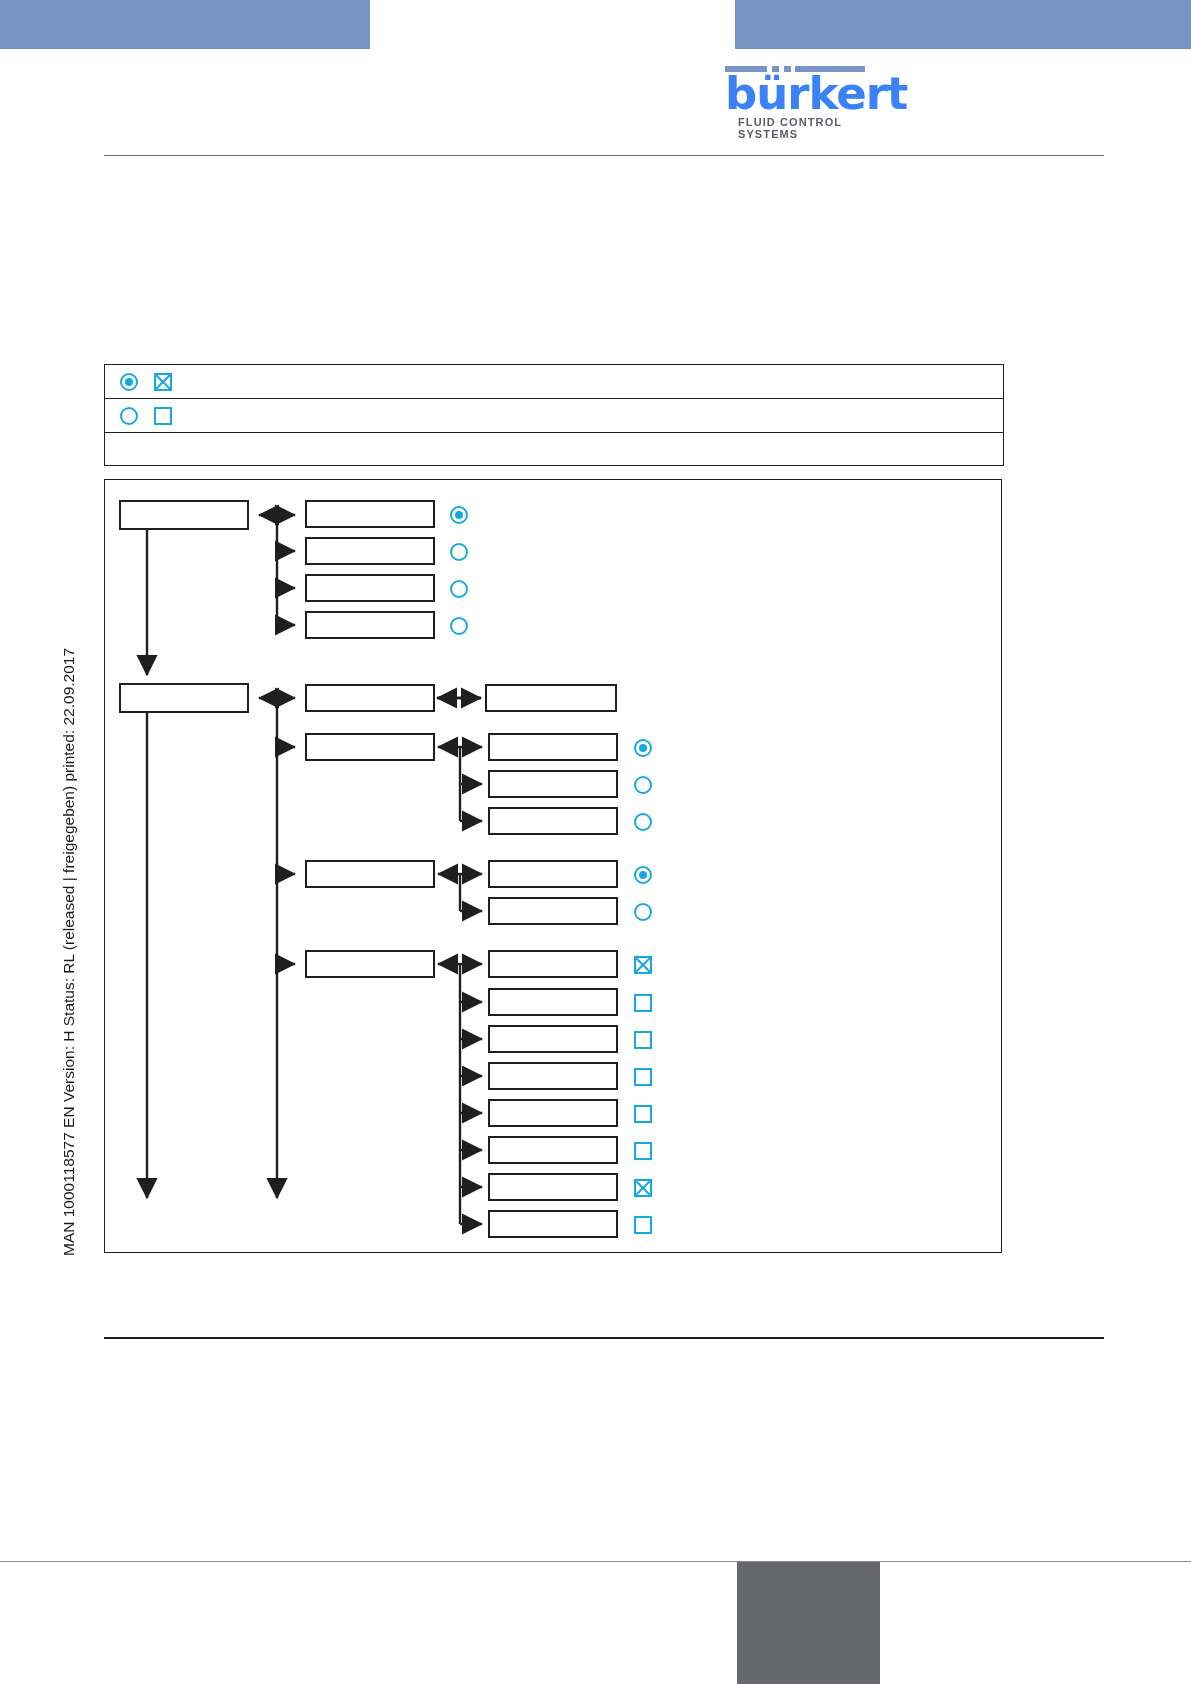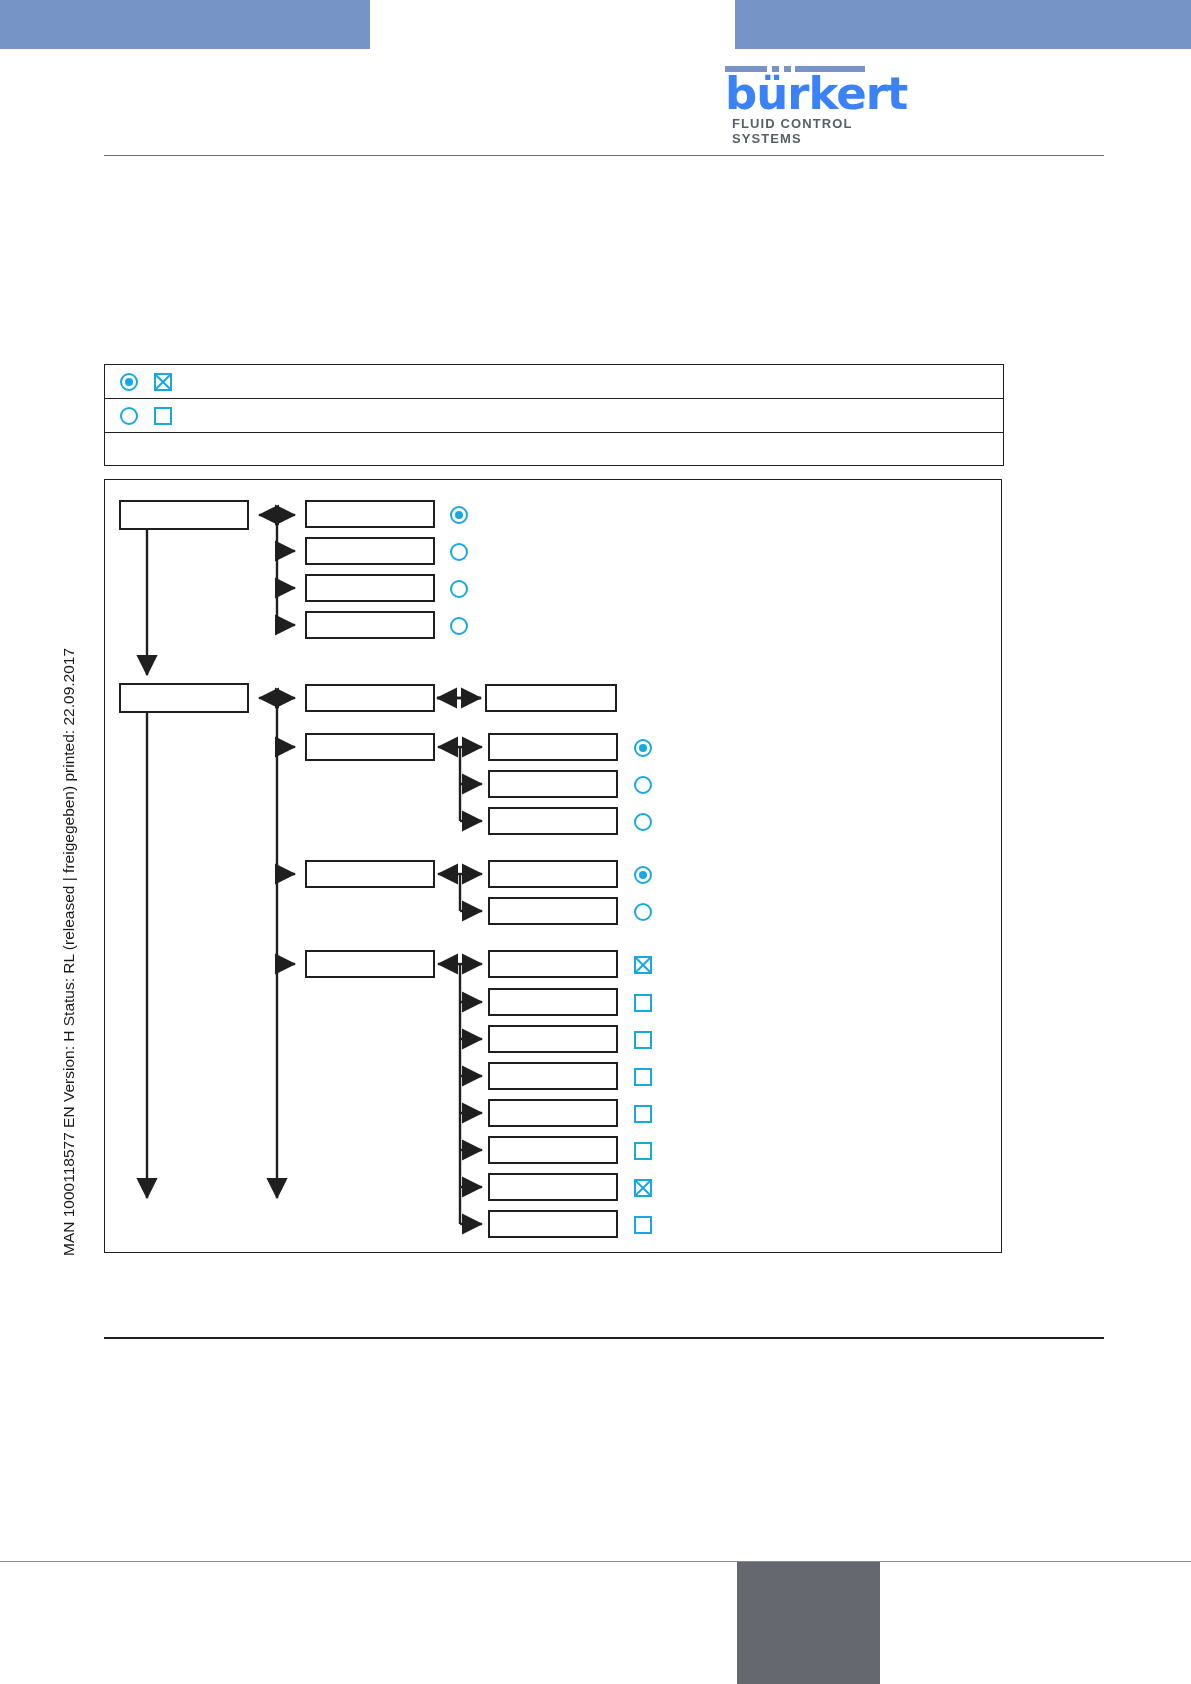--- a/index.html
+++ b/index.html
@@ -33,22 +33,22 @@
   .logo-bar-dot1{position:absolute;left:47px;top:0;width:7px;height:6px;background:#7694c6;}
   .logo-bar-dot2{position:absolute;left:59px;top:0;width:7px;height:6px;background:#7694c6;}
   .logo-bar-b{position:absolute;left:70px;top:0;width:70px;height:6px;background:#7694c6;}
   .logo-word{
     position:absolute;left:0;top:6px;
     font-size:45px;line-height:43px;font-weight:bold;
     color:#3b82f6;letter-spacing:-1px;
     font-family:"DejaVu Sans", sans-serif;
   }
   .logo-tag{
-    position:absolute;left:7px;top:50px;
-    font-size:13px;font-weight:bold;letter-spacing:1.1px;
+    position:absolute;left:13px;top:50px;
+    font-size:11px;font-weight:bold;letter-spacing:1.1px;
     color:#5a5f66;
     font-family:"Liberation Sans", sans-serif;
   }
   
   .side-code{
     position:absolute;
     left:-281px;top:897px;
     width:700px;
     transform:rotate(-90deg);
     transform-origin:center center;

